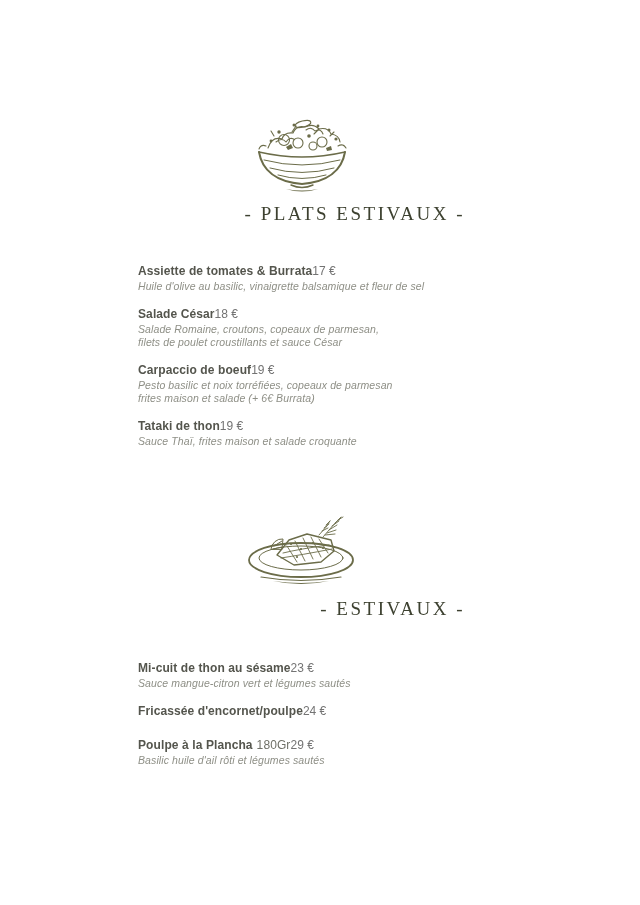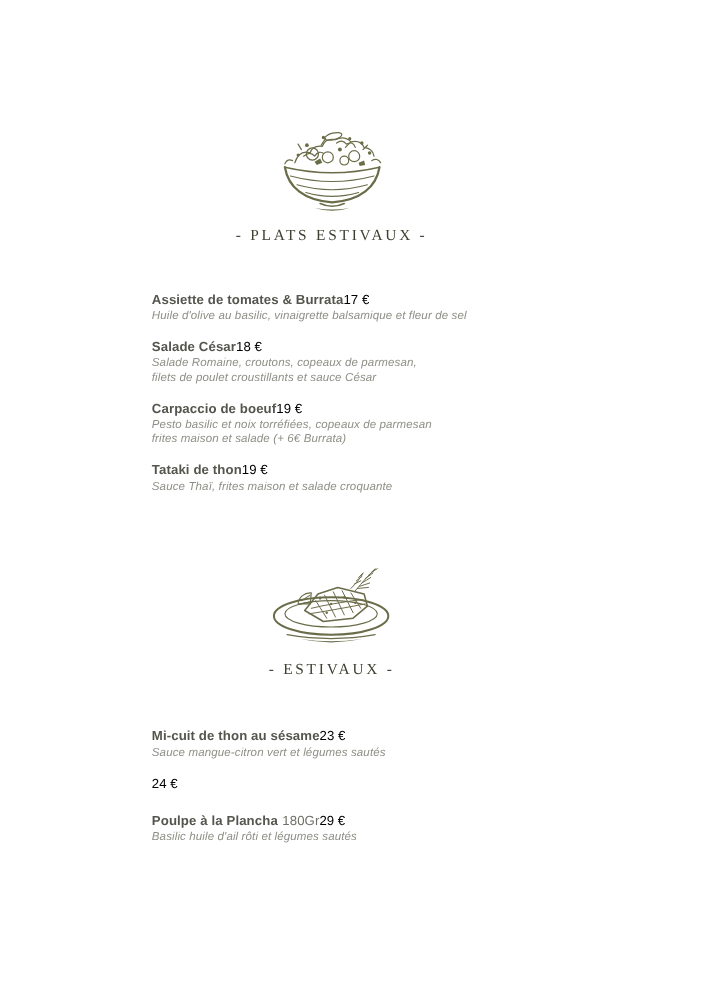--- a/index.html
+++ b/index.html
@@ -15,25 +15,25 @@
   .menu-section { position:absolute; left:138px; width:327px; }
   .section-plats { top:112px; }
   .section-poissons { top:513px; }
 
   .illustration-wrap { text-align:center; }
   .illustration-wrap svg { display:inline-block; }
 
   .section-heading {
     font-family:"Liberation Serif", serif;
     font-weight:normal;
-    font-size:14px;
+    font-size:19px;
     line-height:24px;
     letter-spacing:2.5px;
     color:#3d4130;
-    text-align:center;
+    text-align:right;
     white-space:nowrap;
   }
   .section-plats .section-heading { margin-top:6px; }
   .section-poissons .section-heading { margin-top:8px; }
 
   .items { margin-top:38px; }
   .section-poissons .items { margin-top:40px; }
 
   .menu-item { margin-bottom:14px; }
   .section-poissons .menu-item-fricassee { margin-bottom:19px; }
@@ -51,21 +51,21 @@
   }
   .item-suffix {
     font-weight:normal;
     color:#6f7067;
     margin-left:4px;
   }
   .item-suffix:empty { margin-left:0; }
   .item-price {
     font-size:12px;
     font-weight:normal;
-    color:#000000;
+    color:#737373;
     line-height:15px;
     white-space:nowrap;
   }
   .item-desc {
     font-size:10.5px;
     color:#8e8f86;
     line-height:13px;
     margin-top:1px;
     white-space:pre-line;
     letter-spacing:0.1px;
@@ -216,20 +216,21 @@
       <div class="menu-item">
         <div class="item-row">
           <span class="item-name"><span>Mi-cuit de thon au sésame</span><span class="item-suffix"></span></span>
           <span class="item-price">23 €</span>
         </div>
         <div class="item-desc italic">Sauce mangue-citron vert et légumes sautés</div>
       </div>
 
       <div class="menu-item menu-item-fricassee">
         <div class="item-row">
+          <span class="item-name"><span>Fricassée d'encornet/poulpe</span><span class="item-suffix"></span></span>
           <span class="item-price">24 €</span>
         </div>
       </div>
 
       <div class="menu-item">
         <div class="item-row">
           <span class="item-name"><span>Poulpe à la Plancha</span><span class="item-suffix">180Gr</span></span>
           <span class="item-price">29 €</span>
         </div>
         <div class="item-desc italic">Basilic huile d'ail rôti et légumes sautés</div>

